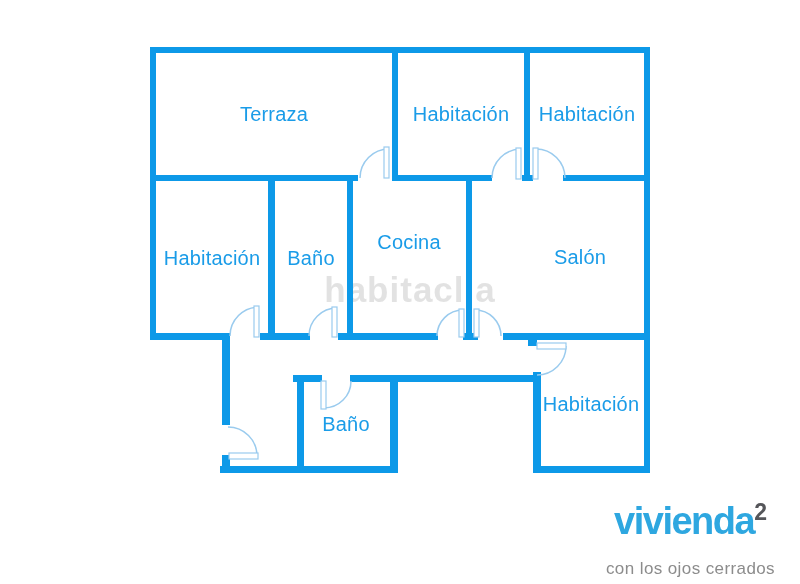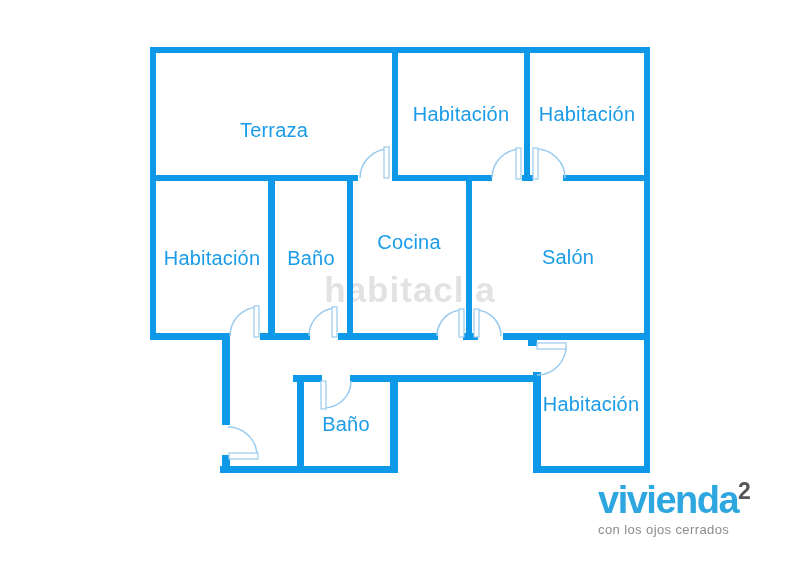--- a/index.html
+++ b/index.html
@@ -25,33 +25,33 @@
     color:var(--label);font-size:20px;white-space:nowrap;
     letter-spacing:0.2px;
   }
   .watermark{
     position:absolute;z-index:1;transform:translate(-50%,-50%);
     left:410px;top:290px;
     color:var(--watermark);opacity:0.8;
     font-size:35px;font-weight:bold;letter-spacing:1px;white-space:nowrap;
   }
   .brand{
-    position:absolute;z-index:3;left:598px;top:480px;width:185px;
-    line-height:1;
+    position:absolute;z-index:3;left:598px;top:501px;width:185px;
+    text-align:center;line-height:1;
   }
   .brand-name{
     color:var(--brand-blue);font-size:38px;font-weight:bold;letter-spacing:-1.5px;
   }
   .brand-sup{
     color:var(--brand-dark);font-size:23px;font-weight:bold;
     vertical-align:14px;letter-spacing:0;
   }
   .brand-tagline{
-    color:var(--brand-gray);font-size:13px;letter-spacing:0.4px;
-    margin-top:4px;white-space:nowrap;
+    color:var(--brand-gray);font-size:17px;letter-spacing:0.4px;
+    margin-top:20px;white-space:nowrap;
   }
 </style>
 </head>
 <body>
 
 <div class="canvas">
 
   <div class="watermark">habitaclia</div>
 
   <svg class="plan-svg" width="800" height="584" viewBox="0 0 800 584">
@@ -144,27 +144,27 @@
         <rect class="door-leaf" x="321" y="381" width="5" height="28"></rect>
       </g>
 
       <g>
         <path class="door-arc" d="M228,427 A29,29 0 0 1 257,456"></path>
         <rect class="door-leaf" x="229" y="453" width="29" height="6"></rect>
       </g>
     </g>
   </svg>
 
-  <div class="room-label" style="left:274px;top:130px">Terraza</div>
+  <div class="room-label" style="left:274px;top:114px">Terraza</div>
   <div class="room-label" style="left:461px;top:114px">Habitación</div>
   <div class="room-label" style="left:587px;top:114px">Habitación</div>
   <div class="room-label" style="left:212px;top:258px">Habitación</div>
   <div class="room-label" style="left:311px;top:258px">Baño</div>
   <div class="room-label" style="left:409px;top:242px">Cocina</div>
-  <div class="room-label" style="left:568px;top:257px">Salón</div>
+  <div class="room-label" style="left:580px;top:257px">Salón</div>
   <div class="room-label" style="left:346px;top:424px">Baño</div>
   <div class="room-label" style="left:591px;top:404px">Habitación</div>
 
   <div class="brand">
     <div>
       <span class="brand-name">vivienda</span><span class="brand-sup">2</span>
     </div>
     <div class="brand-tagline">con los ojos cerrados</div>
   </div>
 

